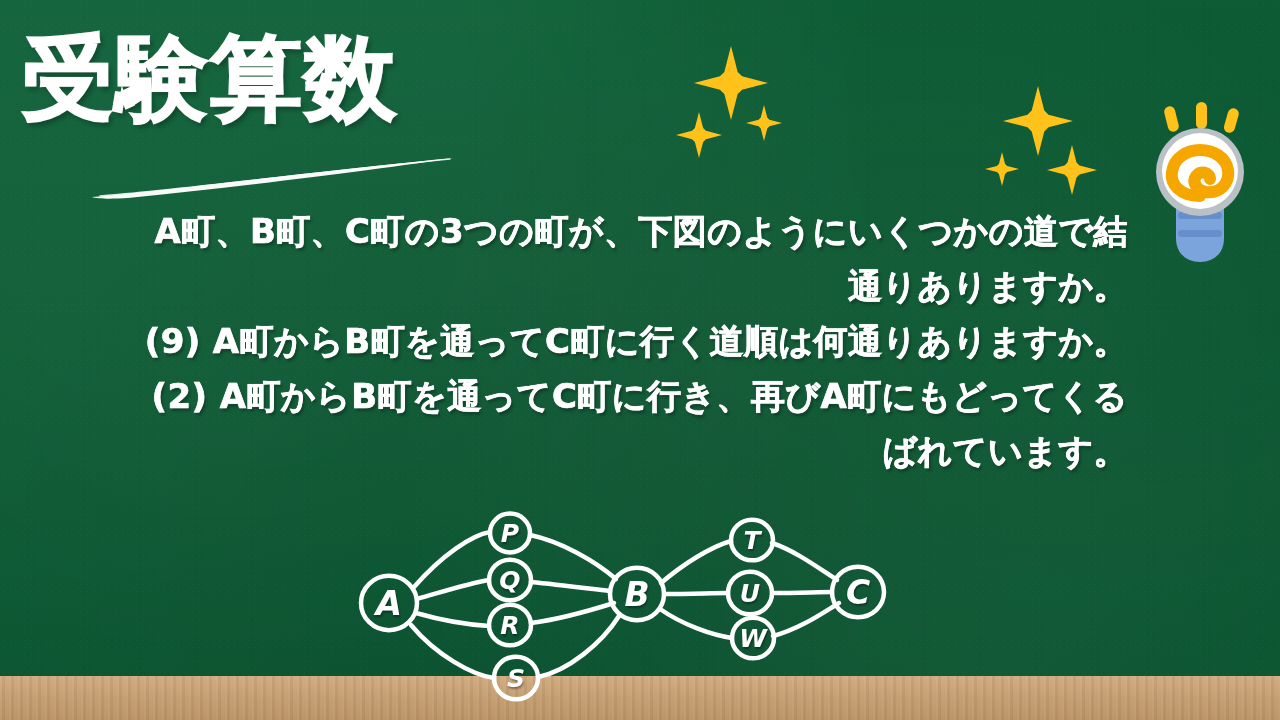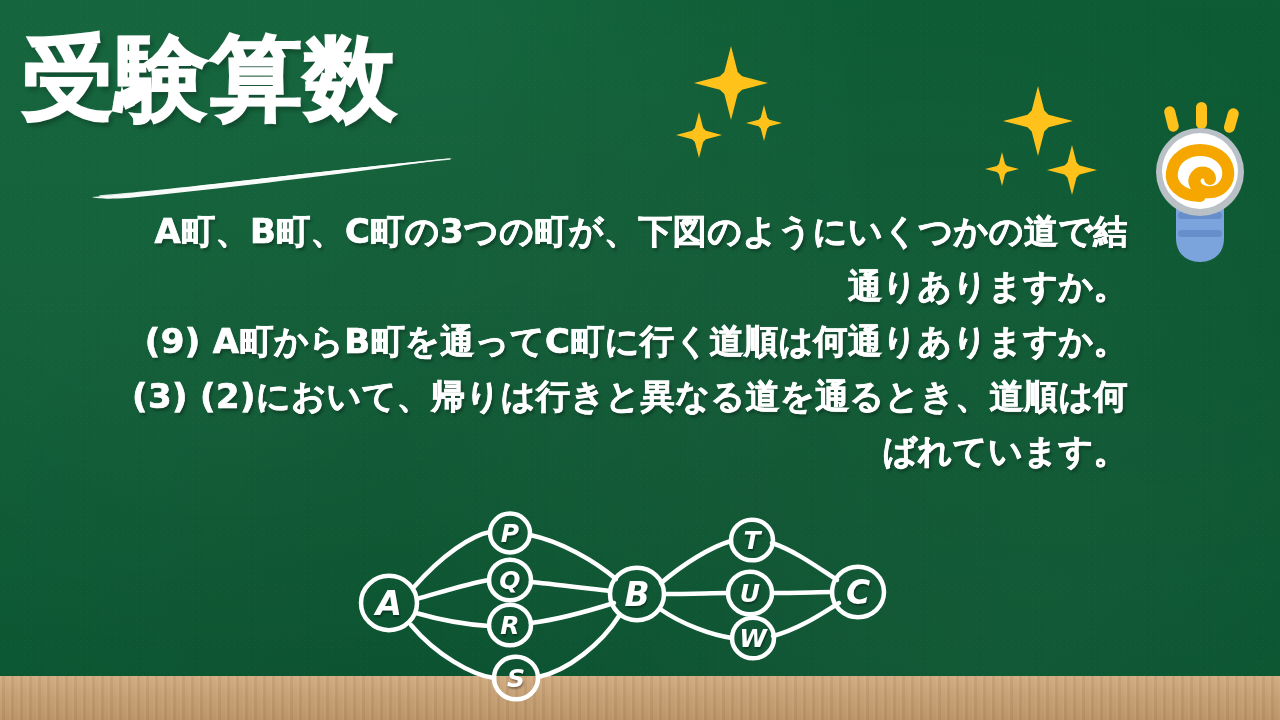--- a/index.html
+++ b/index.html
@@ -117,21 +117,21 @@
 
   <svg id="title-underline" viewBox="0 0 372 48" xmlns="http://www.w3.org/2000/svg">
     <path d="M4 45 C 70 40, 200 22, 366 6 C 300 16, 160 34, 40 46 C 24 47, 10 47, 4 45 Z" fill="#ffffff" opacity="0.97"></path>
     <path d="M12 44 C 90 38, 230 20, 362 7" fill="none" stroke="#ffffff" stroke-width="1.6" stroke-linecap="round" opacity="0.85"></path>
   </svg>
 
   <div id="body-text">
     <p>A町、B町、C町の3つの町が、下図のようにいくつかの道で結</p>
     <p>通りありますか。</p>
     <p>(9) A町からB町を通ってC町に行く道順は何通りありますか。</p>
-    <p>(3) (2)において、帰りは行きと異なる道を通るとき、道順は何</p>
+    <p>(2) A町からB町を通ってC町に行き、再びA町にもどってくる</p>
     <p>ばれています。</p>
   </div>
 
   <div id="sparkles-left" style="position: absolute; inset: 0px;">
       <div class="sparkle" style="left: 694px; top: 46px; width: 74px; height: 74px;">
         <div class="spark-shape" style="background: rgb(255, 194, 26);"></div>
       </div>
       <div class="sparkle" style="left: 676px; top: 112px; width: 46px; height: 46px;">
         <div class="spark-shape" style="background: rgb(255, 194, 26);"></div>
       </div>

